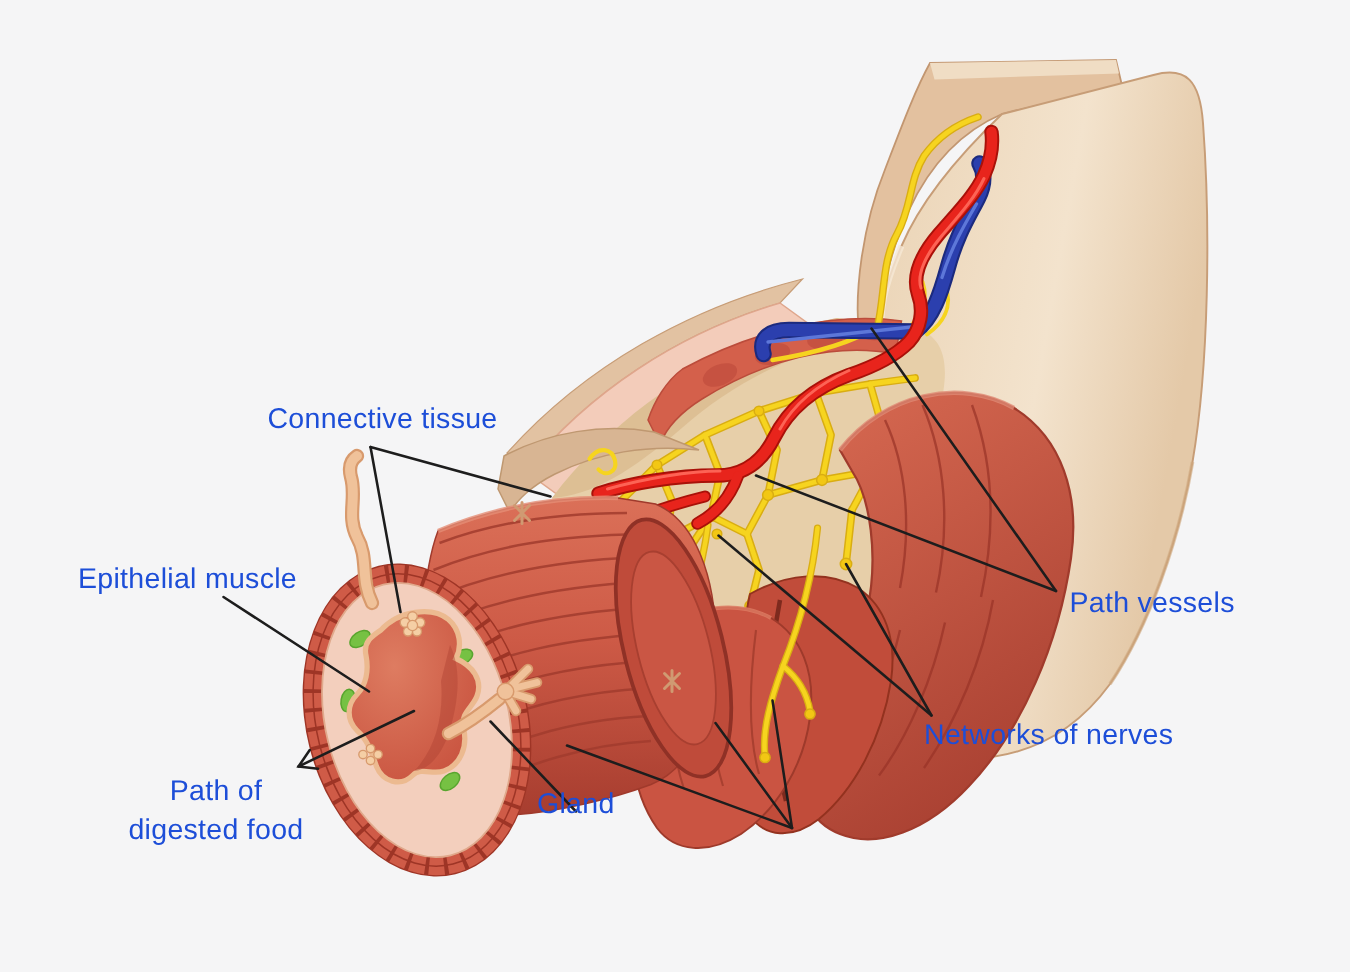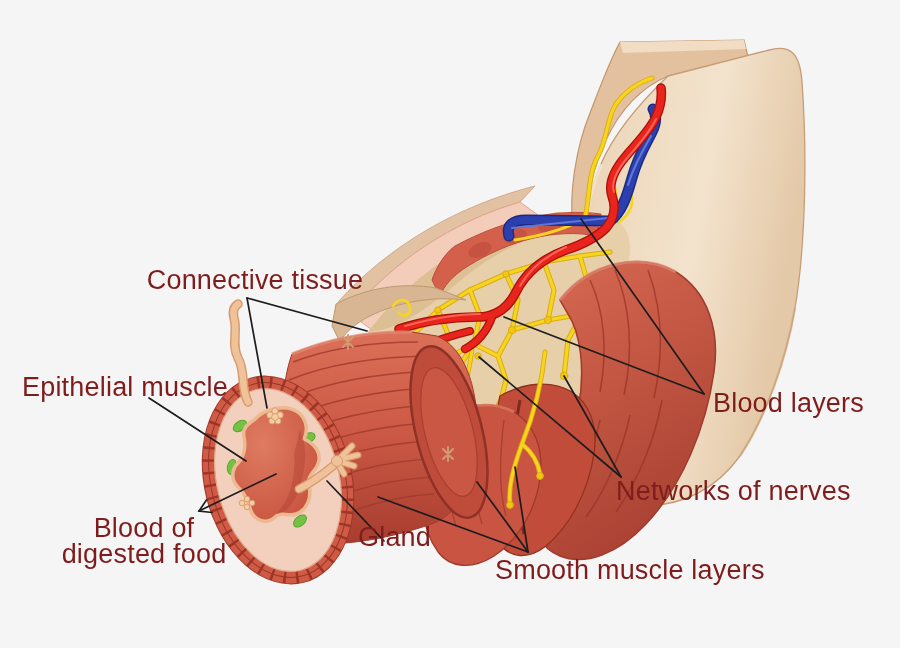--- a/index.html
+++ b/index.html
@@ -3,21 +3,21 @@
 <meta charset="utf-8">
 <style>
   html,body{margin:0;padding:0;}
   #stage{
     position:relative;width:900px;height:648px;overflow:hidden;
     background:#f5f5f6;
     font-family:"Liberation Sans", sans-serif;
   }
   #art{position:absolute;left:0;top:0;}
   .lbl{
-    position:absolute;color:#7f1d1d;font-size:27px;line-height:26px;
+    position:absolute;color:#1d4ed8;font-size:19px;line-height:26px;
     white-space:nowrap;letter-spacing:.2px;
   }
   .ctr{transform:translateX(-50%);text-align:center;}
 </style>
 </head>
 <body>
 
 <div id="stage">
 
 <svg id="art" width="900" height="648" viewBox="0 0 900 648">
@@ -305,25 +305,24 @@
       <path d="M212,512.5 L199,511 L206.5,500"></path>
     </g>
   </g>
 </svg>
 
 <div class="lbl ctr" style="left:255px;top:267px">Connective tissue</div>
 
 <div class="lbl ctr" style="left:125px;top:374px">Epithelial muscle</div>
 
 <div class="lbl ctr" style="left:144px;top:515px">
-  <span style="display:block">Blood of</span>
+  <span style="display:block">Path of</span>
   <span style="display:block">digested food</span>
 </div>
 
 <div class="lbl" style="left:358px;top:524px">Gland</div>
 
-<div class="lbl" style="left:713px;top:390px">Blood layers</div>
+<div class="lbl" style="left:713px;top:390px">Path vessels</div>
 
 <div class="lbl" style="left:616px;top:478px">Networks of nerves</div>
 
-<div class="lbl" style="left:495px;top:557px">Smooth muscle layers</div>
 
 </div>
 
 </body></html>

